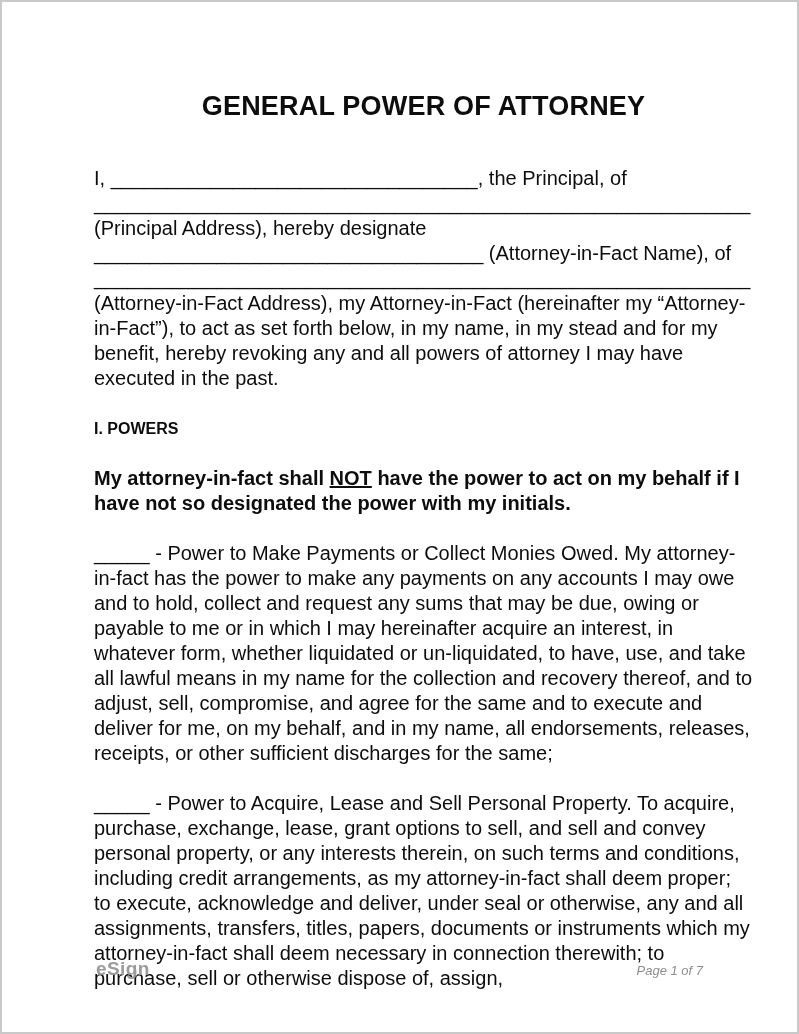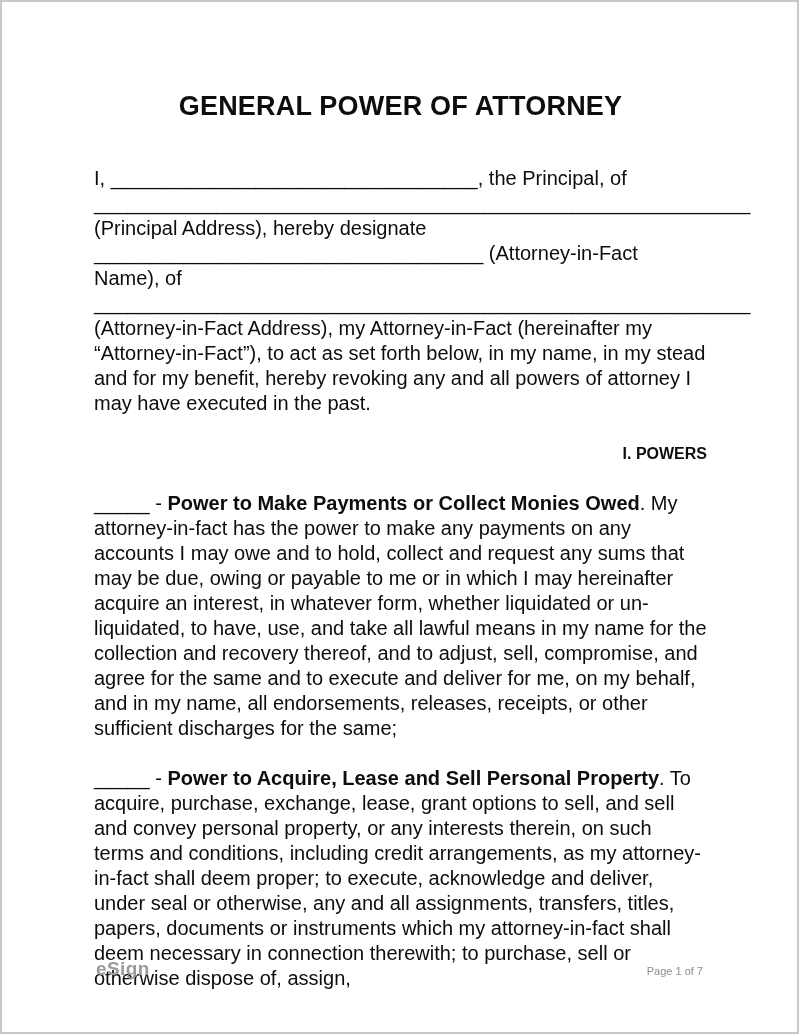--- a/index.html
+++ b/index.html
@@ -13,79 +13,83 @@
   .page{
     position:relative;
     box-sizing:border-box;
     width:799px;height:1034px;
     background:#ffffff;
     border:2px solid var(--page-border);
     font-family:"Liberation Sans", sans-serif;
     color:var(--body-text);
     overflow:hidden;
   }
-  .content{padding:88px 90px 0 92px;}
+  .content{padding:88px 44px 0 92px;}
   h1.doc-title{
     margin:0 0 44px 0;
     font-size:27px;
     line-height:32px;
     font-weight:bold;
     text-align:center;
     letter-spacing:0.2px;
   }
   .content p{
     margin:25px 0;
     font-size:20px;
     line-height:25px;
     text-align:left;
   }
   h2.section-heading{
     margin:25px 0;
     font-size:16px;
     line-height:25px;
     font-weight:bold;
-    text-align:right;
+    text-align:left;
   }
   .affirmation{font-weight:bold;}
   .affirmation .emph{text-decoration:underline;}
-  .power-title{font-weight:bold;}
+  .power-title{font-weight:normal;}
   .blank{white-space:nowrap;letter-spacing:0;}
   .page-footer{
     position:absolute;
     left:94px;right:94px;top:956px;
     display:flex;
     justify-content:space-between;
     align-items:baseline;
   }
   .brand{
     font-weight:bold;
     font-size:19px;
     letter-spacing:0.4px;
     color:var(--footer-text);
   }
   .page-number{
-    font-size:11px;
+    font-size:13px;
     color:var(--page-number-text);
+    font-style:italic;
   }
 </style>
 </head>
 <body>
 
 <div class="page">
   <div class="content">
 
     <h1 class="doc-title">GENERAL POWER OF ATTORNEY</h1>
 
     <p>
       <span>I, </span><span class="blank">_________________________________</span><span>, the Principal, of </span><span class="blank">___________________________________________________________</span><span> (Principal Address), hereby designate </span><span class="blank">___________________________________</span><span> (Attorney-in-Fact Name), of </span><span class="blank">___________________________________________________________</span><span> (Attorney-in-Fact Address), my Attorney-in-Fact (hereinafter my “Attorney-in-Fact”), to act as set forth below, in my name, in my stead and for my benefit, hereby revoking any and all powers of attorney I may have executed in the past.</span>
     </p>
 
     <h2 class="section-heading">I. POWERS</h2>
 
 
+    <p class="affirmation">
+      <span>My attorney-in-fact shall </span><span class="emph">NOT</span><span> have the power to act on my behalf if I have not so designated the power with my initials.</span>
+    </p>
 
     <p>
       <span class="blank">_____</span><span> - </span><span class="power-title">Power to Make Payments or Collect Monies Owed</span><span>. My attorney-in-fact has the power to make any payments on any accounts I may owe and to hold, collect and request any sums that may be due, owing or payable to me or in which I may hereinafter acquire an interest, in whatever form, whether liquidated or un-liquidated, to have, use, and take all lawful means in my name for the collection and recovery thereof, and to adjust, sell, compromise, and agree for the same and to execute and deliver for me, on my behalf, and in my name, all endorsements, releases, receipts, or other sufficient discharges for the same;</span>
     </p>
 
     <p>
       <span class="blank">_____</span><span> - </span><span class="power-title">Power to Acquire, Lease and Sell Personal Property</span><span>. To acquire, purchase, exchange, lease, grant options to sell, and sell and convey personal property, or any interests therein, on such terms and conditions, including credit arrangements, as my attorney-in-fact shall deem proper; to execute, acknowledge and deliver, under seal or otherwise, any and all assignments, transfers, titles, papers, documents or instruments which my attorney-in-fact shall deem necessary in connection therewith; to purchase, sell or otherwise dispose of, assign,</span>
     </p>
 
   </div>

